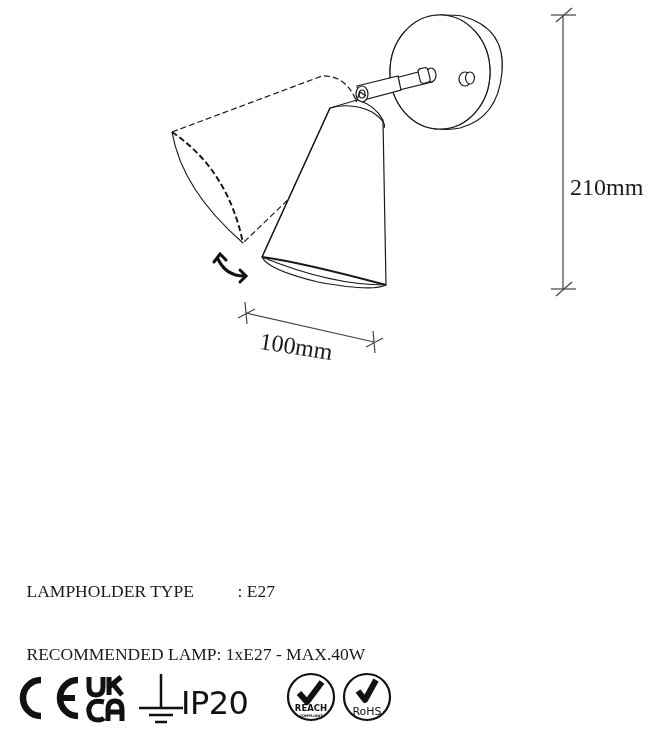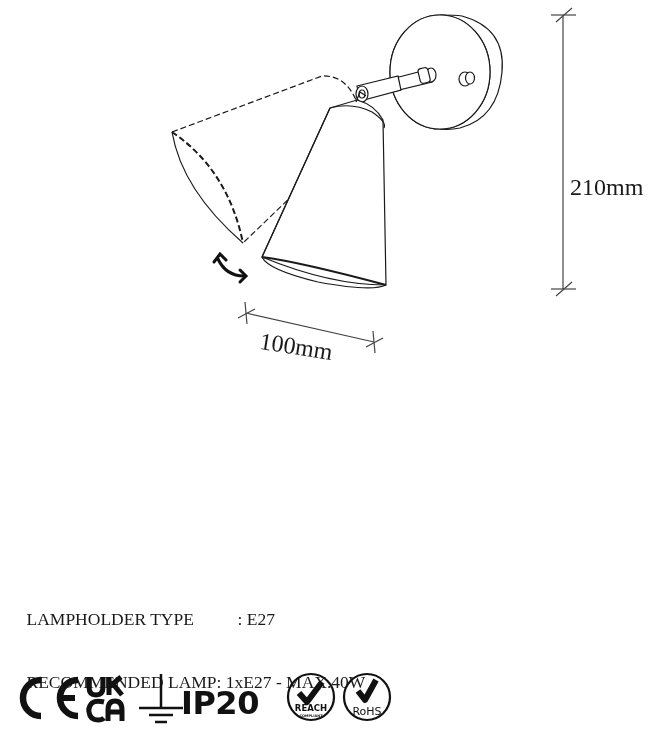--- a/index.html
+++ b/index.html
@@ -1,25 +1,25 @@
 <!DOCTYPE html>
 <html><head>
   <meta charset="utf-8">
   <style>
     html, body { margin: 0; padding: 0; background: #ffffff; }
     body { width: 670px; height: 740px; position: relative; overflow: hidden; font-family: "Liberation Serif", serif; color: #1a1a1a; }
     .drawing { position: absolute; left: 0; top: 0; width: 670px; height: 400px; }
     .dim-v-label { position: absolute; left: 570px; top: 138px; font-size: 24px; font-family: "Liberation Serif", serif; color: #1a1a1a; margin-top: 36px; }
     .dim-h-label { position: absolute; left: 262px; top: 328px; font-size: 24px; font-family: "Liberation Serif", serif; color: #1a1a1a; transform: rotate(9deg); transform-origin: left top; }
-    .specs { position: absolute; left: 9px; top: 588px; font-size: 17.5px; line-height: 21px; font-family: "Liberation Serif", serif; color: #1a1a1a; }
+    .specs { position: absolute; left: 9px; top: 560px; font-size: 17.5px; line-height: 21px; font-family: "Liberation Serif", serif; color: #1a1a1a; }
     .spec-row { white-space: pre; }
     .spec-row span { display: inline-block; }
     .spec-label-1 { width: 211px; }
     .cert { position: absolute; }
-    .ip-text { position: absolute; left: 181px; top: 684px; font-family: "DejaVu Sans", sans-serif; font-weight: bold; font-size: 32px; color: #111; letter-spacing: -0.5px; }
+    .ip-text { position: absolute; left: 181px; top: 684px; font-family: "DejaVu Sans", sans-serif; font-weight: normal; font-size: 32px; color: #111; letter-spacing: -0.5px; }
     .reach-lbl { font-family: "DejaVu Sans", sans-serif; font-weight: bold; }
   </style>
 </head>
 <body>
 
 <svg class="drawing" viewBox="0 0 670 400" width="670" height="400">
   <g fill="none" stroke="#1a1a1a" stroke-width="1.2">
 
     <g>
       <ellipse cx="440" cy="72" rx="50" ry="57" fill="#fff"></ellipse>

